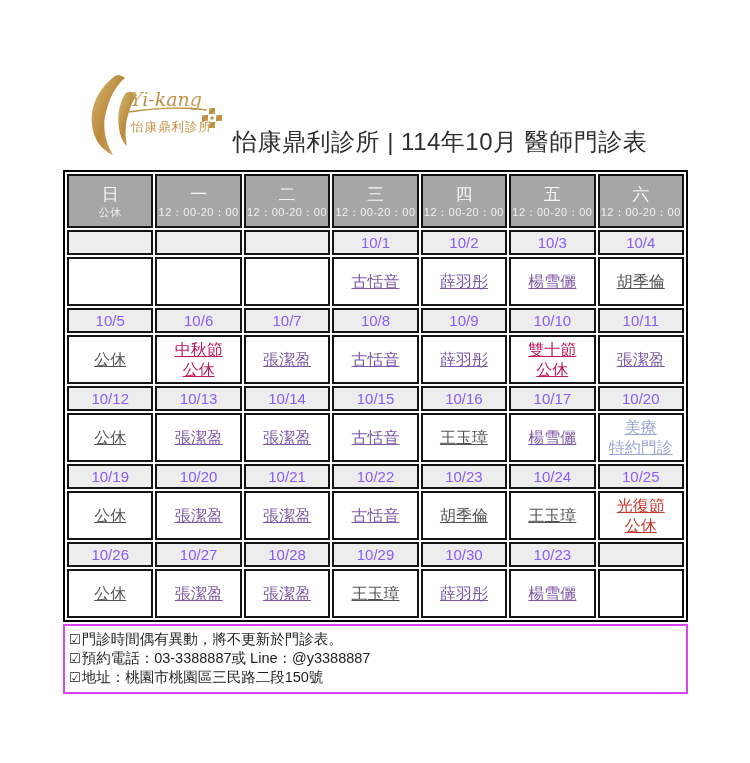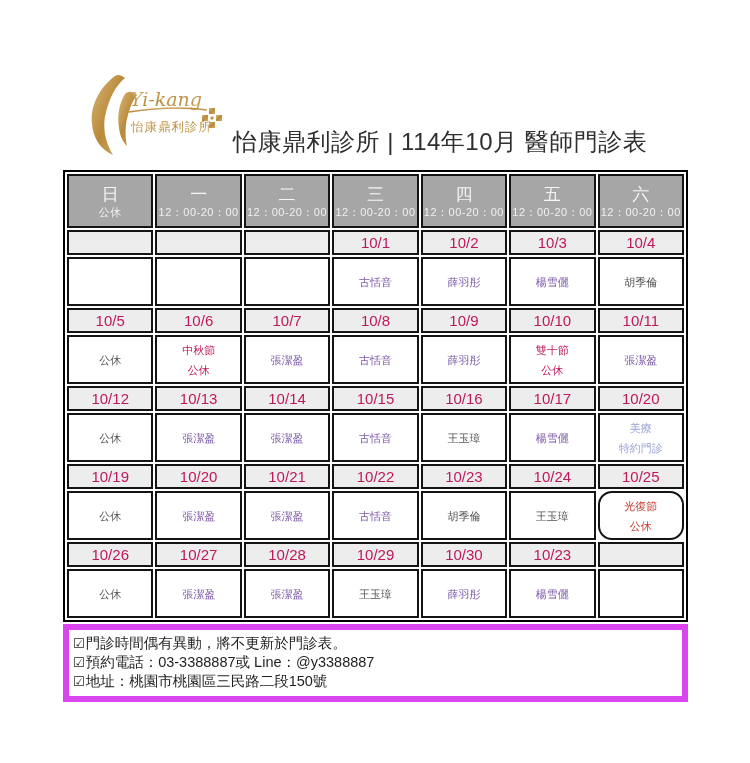--- a/index.html
+++ b/index.html
@@ -16,30 +16,30 @@
   .sheet{position:absolute;left:63px;top:170px;width:625px;}
   table.grid{
     width:100%;table-layout:fixed;
     border-collapse:separate;border-spacing:2px;
     border:2px solid #000;background:#fff;
   }
   .grid th,.grid td{border:2px solid #141414;text-align:center;vertical-align:middle;padding:0;}
   .hcell{background:#a6a6a6;height:50px;font-weight:400;}
   .hcell .day{color:#f5f5f5;font-size:17px;line-height:20px;padding-top:2px;}
   .hcell .sub{color:#f0f0f0;font-size:11px;line-height:15px;letter-spacing:.5px;}
-  .dcell{background:#ededed;height:21px;font-size:15px;color:#be185d;}
-  .cell{background:#ffffff;height:45px;font-size:11px;white-space:pre-line;line-height:20px;}
+  .dcell{background:#ededed;height:21px;font-size:15px;color:#8b5cf6;}
+  .cell{background:#ffffff;height:45px;font-size:16px;white-space:pre-line;line-height:20px;text-decoration:underline;}
   .purple{color:#7d5aa7;}
   .dark{color:#545454;}
   .red{color:#be185d;}
-  .red2{color:#c43a2e;border-radius:14px;}
+  .red2{color:#c43a2e;}
   .lavender{color:#9aa5d2;}
   
   .notes{
-    margin-top:2px;border:6px solid #d946ef;background:#fff;
+    margin-top:2px;border:2px solid #d946ef;background:#fff;
     padding:4px 6px 5px 4px;
   }
   .fline{font-size:14.5px;color:#1f1f1f;line-height:19px;white-space:nowrap;}
   .fline .chk{margin-right:1px;font-size:13px;color:#1f1f1f;}
 </style>
 </head>
 <body>
 
 <div class="top">
   <svg class="logo" viewBox="0 0 138 84" xmlns="http://www.w3.org/2000/svg">

